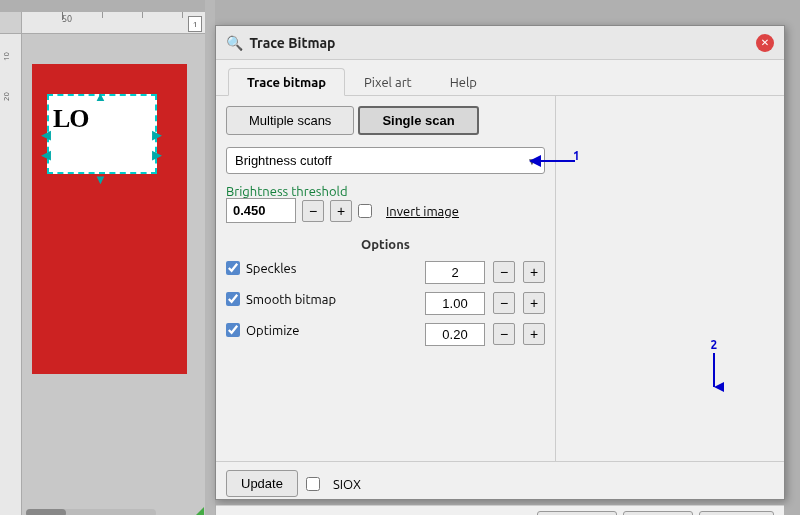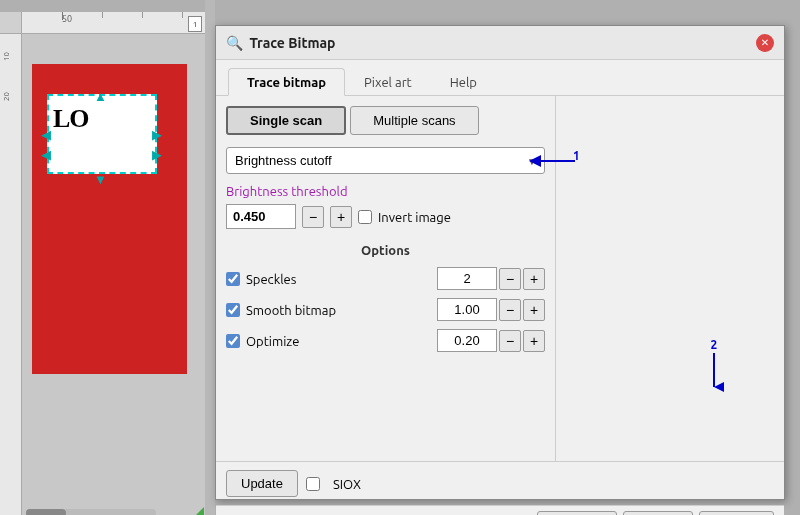--- a/index.html
+++ b/index.html
@@ -258,22 +258,21 @@
       right: 8px;
       top: 50%;
       transform: translateY(-50%);
       pointer-events: none;
       font-size: 10px;
       color: #555;
     }
 
     
     .section-label {
-      color: #a21caf;
-      margin-bottom: 6px;
+      color: #15803d;
     }
 
     .number-input-row {
       display: flex;
       align-items: center;
       gap: 6px;
       margin-bottom: 8px;
     }
 
     .number-input {
@@ -294,36 +293,37 @@
       font-size: 14px;
       display: flex;
       align-items: center;
       justify-content: center;
       border-radius: 2px;
     }
 
     .checkbox-row {
       display: flex;
       align-items: center;
-      gap: 6px;
+      gap: 14px;
       margin-bottom: 8px;
+      text-decoration: underline;
     }
 
     
     .options-header {
       text-align: center;
       font-weight: bold;
       margin: 14px 0 10px;
       color: #333;
     }
 
     .option-row {
       display: flex;
-      align-items: center;
-      gap: 2px;
+      align-items: flex-start;
+      gap: 8px;
       margin-bottom: 8px;
     }
 
     .option-label {
       flex: 1;
       display: flex;
       align-items: center;
       gap: 6px;
     }
 
@@ -476,22 +476,22 @@
     <div class="tab active">Trace bitmap</div>
     <div class="tab">Pixel art</div>
     <div class="tab">Help</div>
   </div>
 
   <div class="dialog-content">
 
     <div class="left-panel">
 
       <div class="scan-buttons">
+        <button class="scan-btn">Multiple scans</button>
         <button class="scan-btn active">Single scan</button>
-        <button class="scan-btn">Multiple scans</button>
       </div>
 
       <div class="dropdown-row" style="position:relative;">
         <div class="dropdown-container">
           <select style="width:100%;padding:5px 8px;border:1px solid #999;background:white;border-radius:3px;font-size:13px;appearance:none;">
             <option>Brightness cutoff</option>
             <option>Edge detection</option>
             <option>Color quantization</option>
             <option>Autotrace</option>
           </select>

